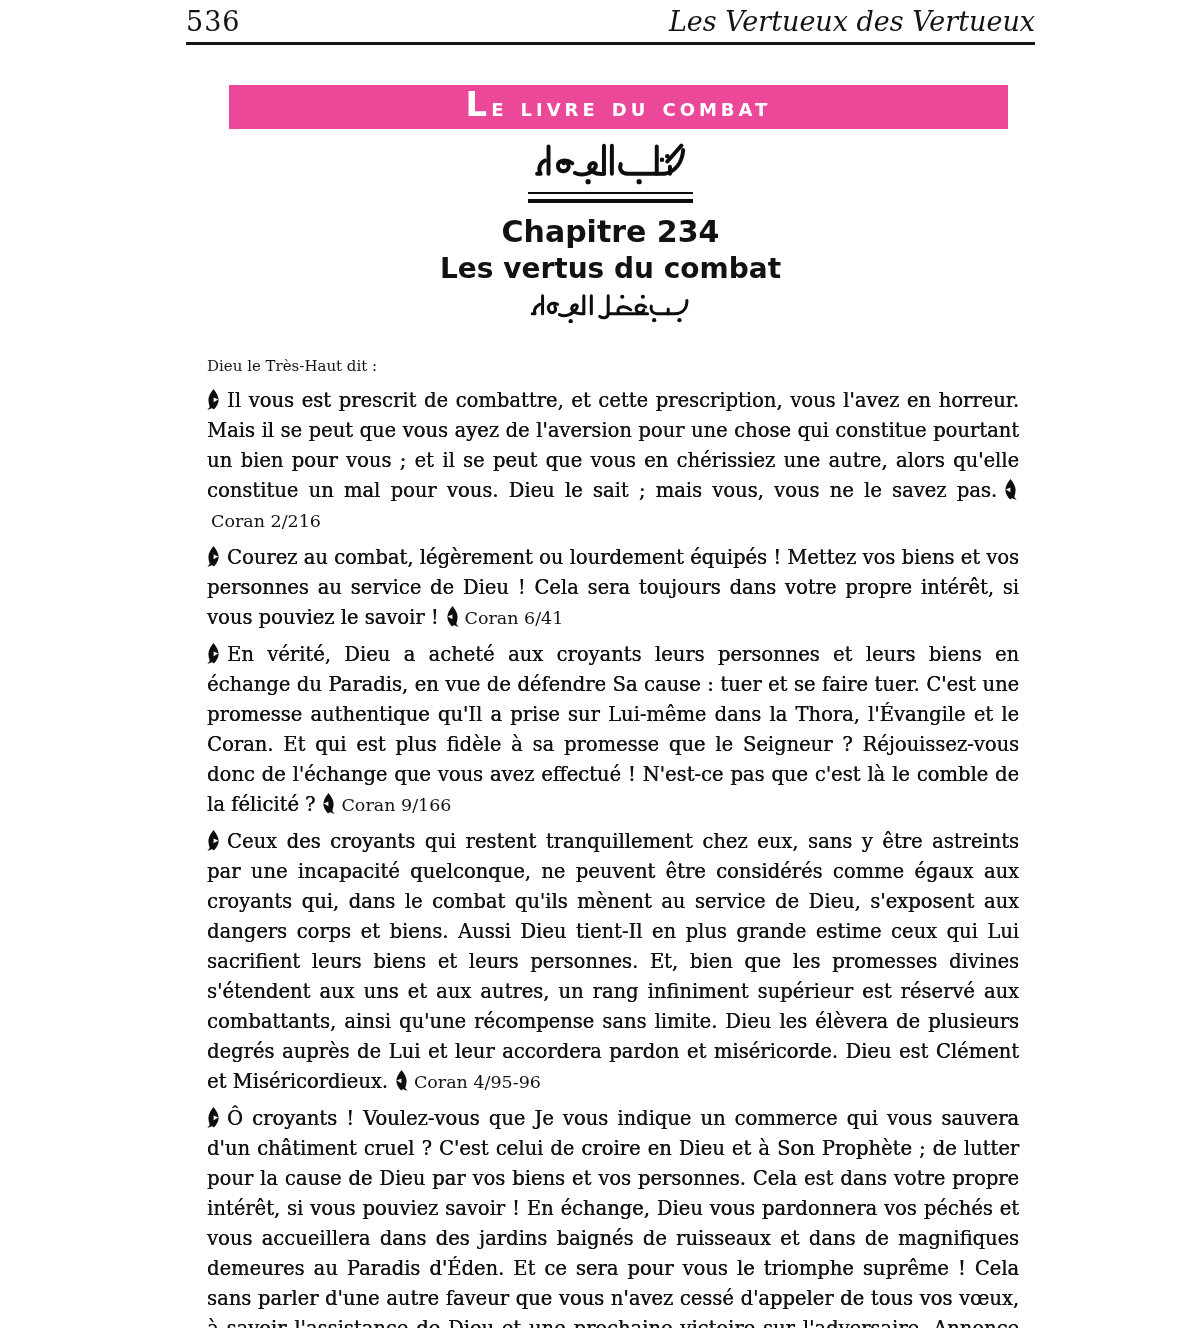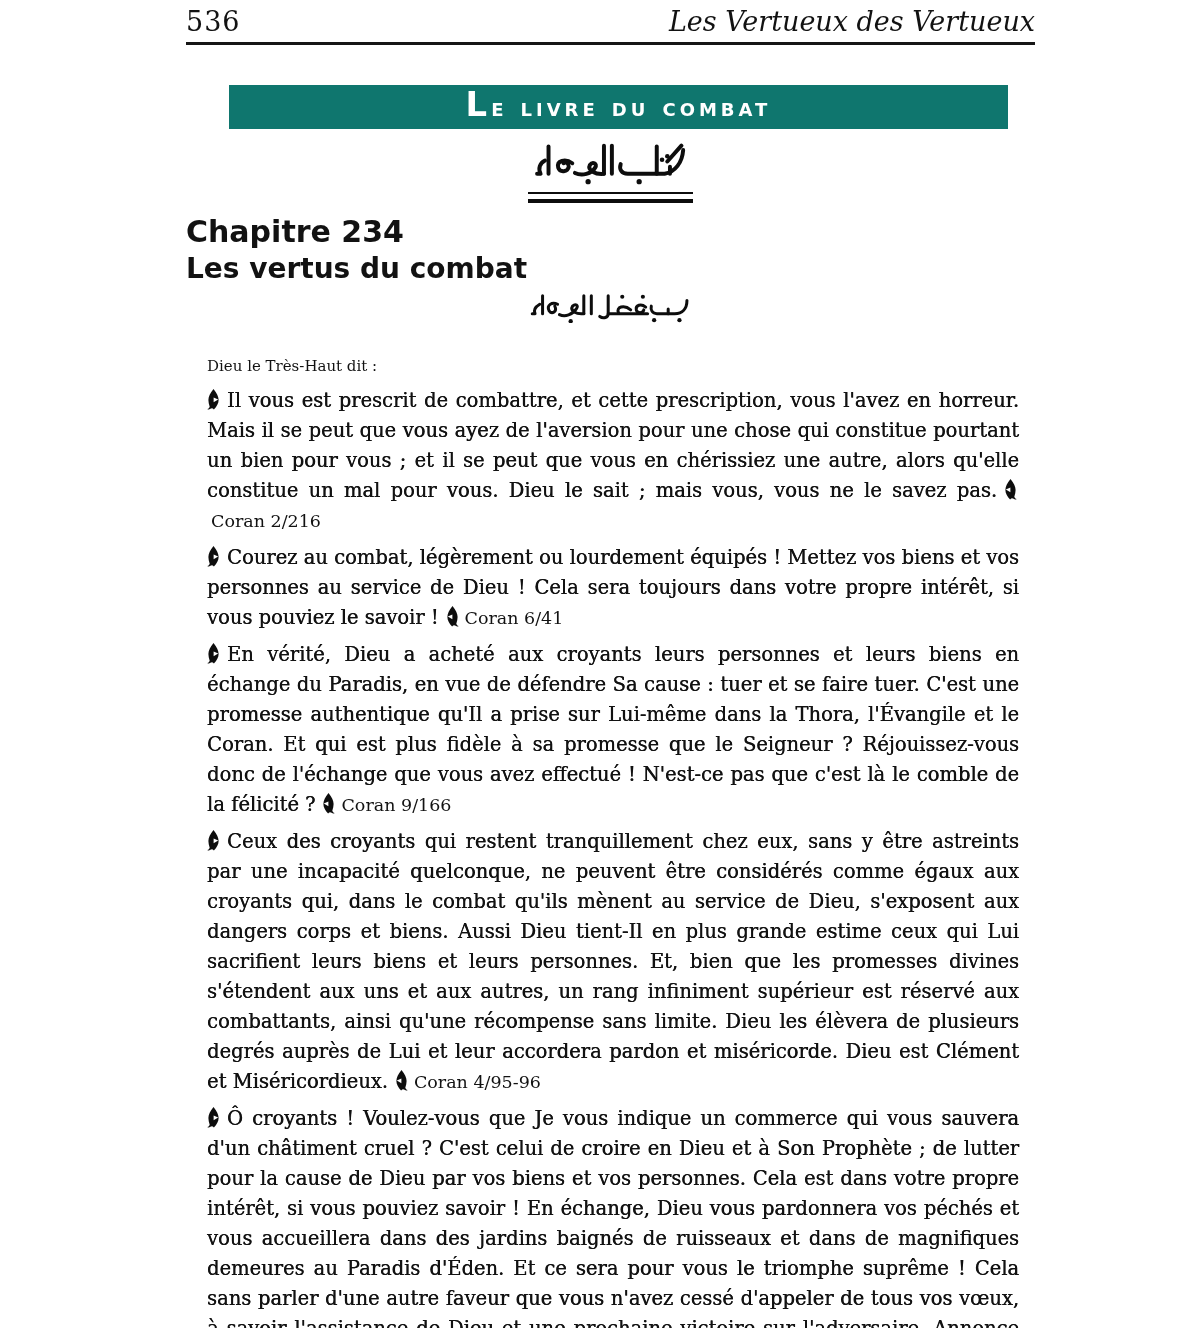--- a/index.html
+++ b/index.html
@@ -11,41 +11,41 @@
   }
   
   .pagehead{
     display:flex;justify-content:space-between;align-items:flex-end;
     font-size:27px;line-height:28px;padding-bottom:6px;border-bottom:3px solid #161616;
   }
   .pagenum{letter-spacing:1px;}
   .runtitle{font-style:italic;}
   
   .banner{
-    margin:40px 27px 0 43px;background:#0f766e;color:#ffffff;
+    margin:40px 27px 0 43px;background:#ec4899;color:#ffffff;
     text-align:center;padding:5px 0 7px;
   }
   .banner .t{
     display:block;font-family:"DejaVu Sans","Liberation Sans",sans-serif;
     font-weight:bold;font-size:26px;line-height:30px;letter-spacing:4px;
     font-variant:small-caps;
   }
   .banner .t::first-letter{font-size:1.3em;}
   
   .arabic-lg{margin-top:14px;text-align:center;height:44px;}
   .arabic-sm{margin-top:7px;text-align:center;height:30px;}
   .cal{stroke:#0d0d0d;fill:none;stroke-linecap:round;stroke-linejoin:round;}
   .cal .dot{fill:#0d0d0d;stroke:none;}
   .dbl{
     width:165px;margin:5px auto 0;height:5px;
     border-top:2px solid #0d0d0d;border-bottom:4px solid #0d0d0d;
   }
   
   .chapter,.chtitle{
-    font-family:"DejaVu Sans","Liberation Sans",sans-serif;
+    text-align:center;font-family:"DejaVu Sans","Liberation Sans",sans-serif;
     font-weight:bold;margin:0;
   }
   .chapter{margin-top:11px;font-size:30px;line-height:36px;}
   .chtitle{margin-top:2px;font-size:28px;line-height:34px;}
   
   .bodytext{margin:0 16px 0 21px;}
   .intro{margin:30px 0 0;font-size:15px;line-height:26px;}
   .verse{
     margin:7px 0 0;font-size:19.5px;line-height:30px;text-align:justify;
     text-shadow:0.35px 0 0 currentColor;

